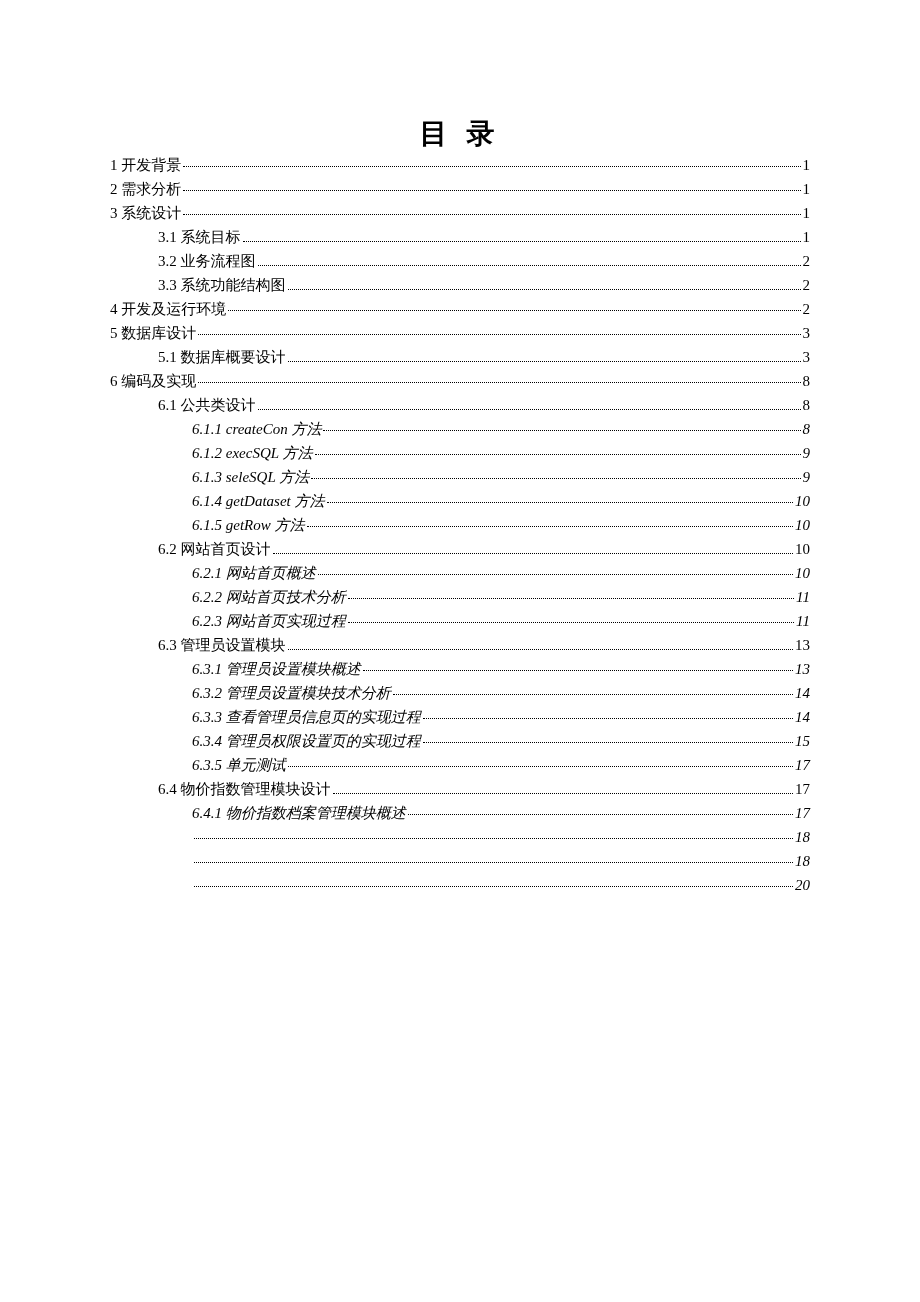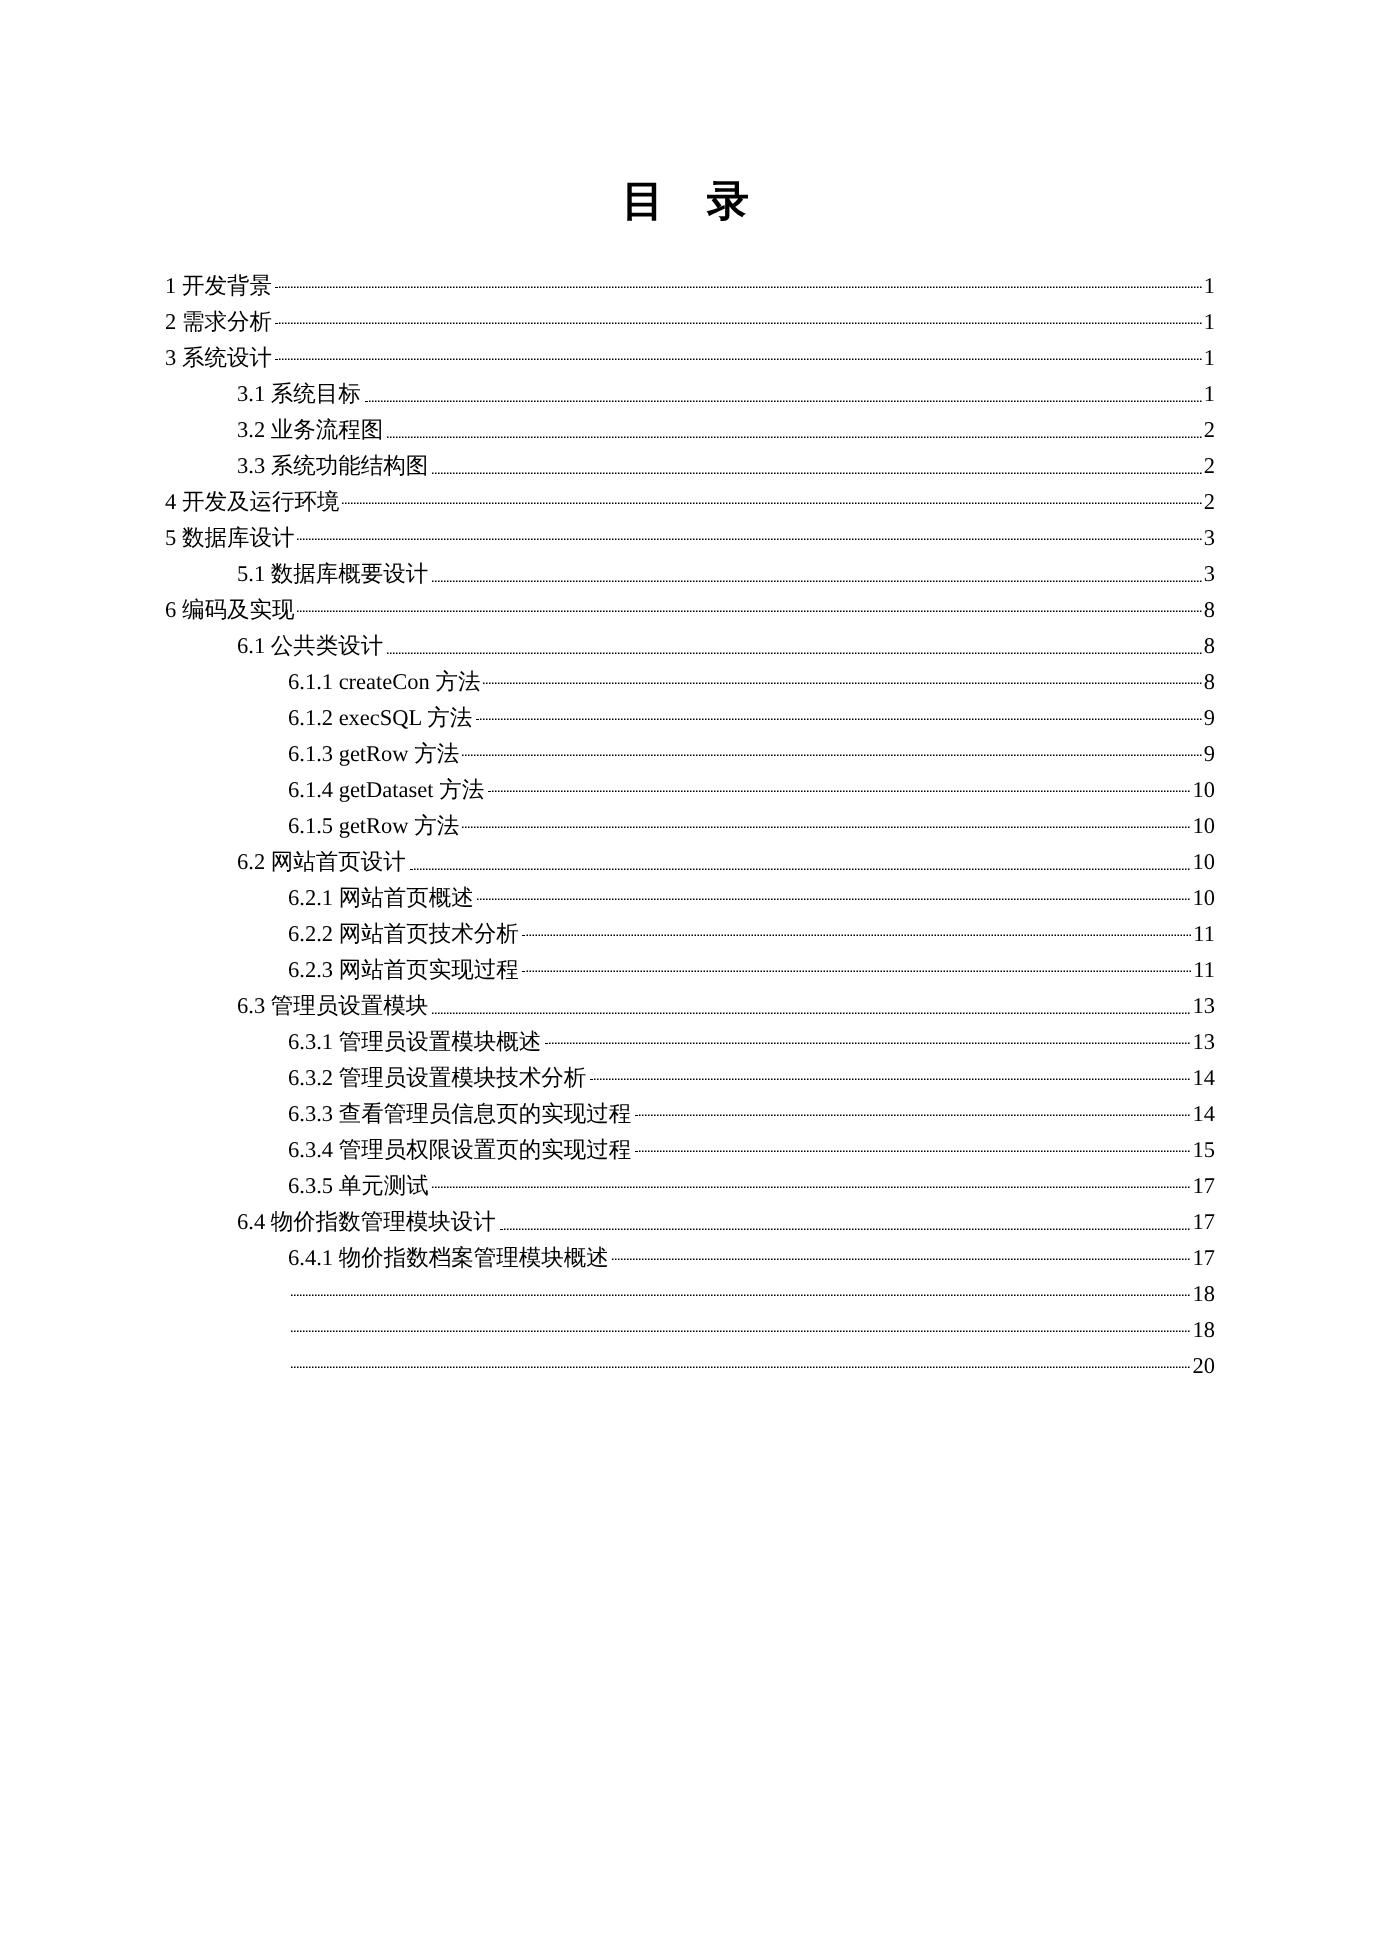--- a/index.html
+++ b/index.html
@@ -10,33 +10,32 @@
       font-family: "SimSun", "宋体", serif;
       color: #000;
       padding: 115px 110px 0 110px;
       font-size: 15px;
     }
     .title {
       text-align: center;
       font-size: 28px;
       font-weight: bold;
       letter-spacing: 6px;
-      margin-bottom: 26px;
-      font-family: Liberation Mono, monospace;
+      font-family: Liberation Serif, serif;
     }
     .toc { }
     .toc-row {
       display: flex;
       align-items: baseline;
       line-height: 24px;
       white-space: nowrap;
     }
     .indent-0 { padding-left: 0; }
     .indent-1 { padding-left: 48px; align-items: flex-end; }
-    .indent-2 { padding-left: 82px; }
+    .indent-2 { padding-left: 82px; font-style: italic; }
     .label { flex: 0 0 auto; }
     .dots {
       flex: 1 1 auto;
       border-bottom: 1.5px dotted #000;
       margin: 0 2px 4px 2px;
       min-width: 6px;
       position: relative;
       top: -3px;
     }
     .page { flex: 0 0 auto; }
@@ -106,21 +105,21 @@
       <span class="label">6.1.1 createCon 方法</span>
       <span class="dots"></span>
       <span class="page">8</span>
     </div>
     <div class="toc-row indent-2">
       <span class="label">6.1.2 execSQL 方法</span>
       <span class="dots"></span>
       <span class="page">9</span>
     </div>
     <div class="toc-row indent-2">
-      <span class="label">6.1.3 getRow 方法</span>
+      <span class="label">6.1.3 seleSQL 方法</span>
       <span class="dots"></span>
       <span class="page">9</span>
     </div>
     <div class="toc-row indent-2">
       <span class="label">6.1.4 getDataset 方法</span>
       <span class="dots"></span>
       <span class="page">10</span>
     </div>
     <div class="toc-row indent-2">
       <span class="label">6.1.5 getRow 方法</span>

